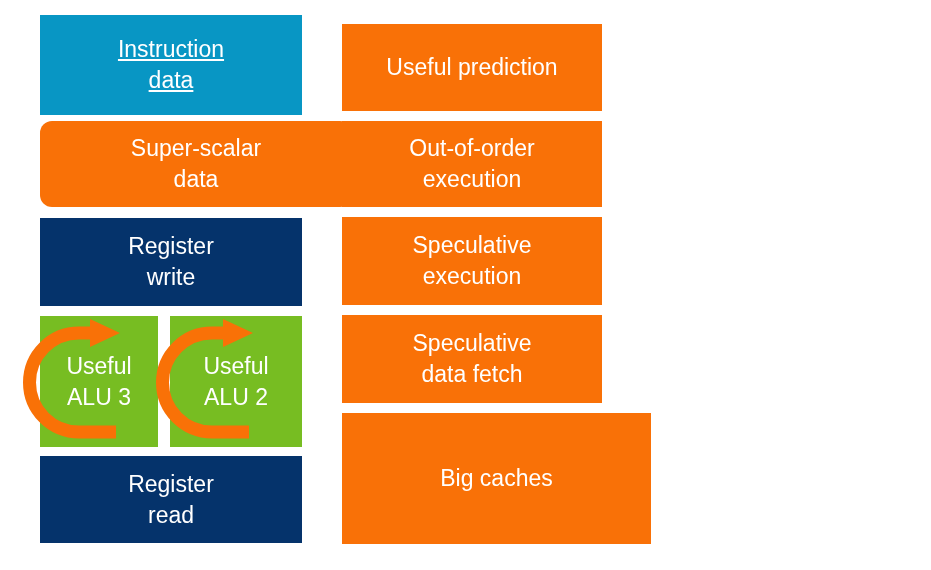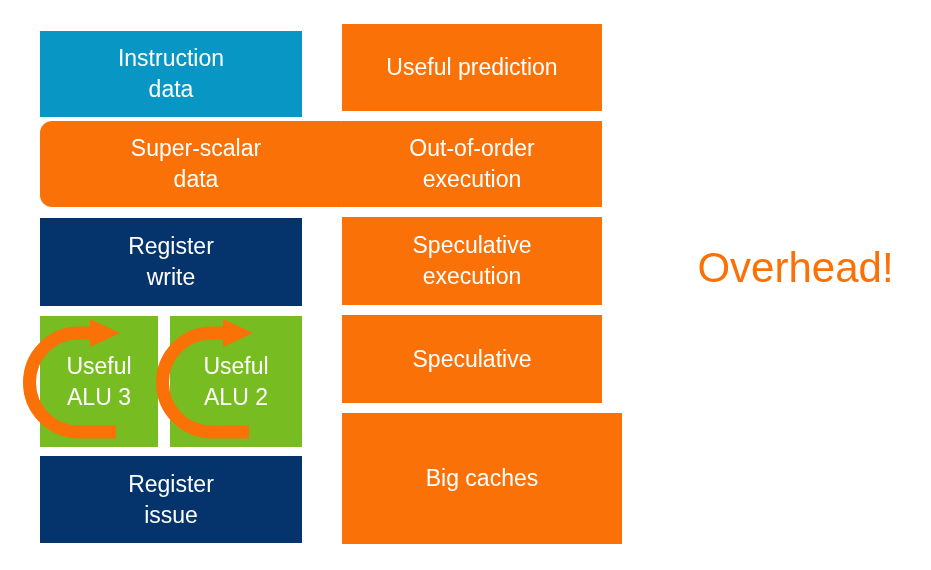--- a/index.html
+++ b/index.html
@@ -25,32 +25,32 @@
     color: #ffffff;
     font-size: 23px;
     line-height: 31px;
   }
   .box .line {
     position: relative;
     z-index: 1;
     white-space: nowrap;
   }
   
-  .b-if   { left: 40px;  top: 31px;  width: 262px; height: 86px; }
+  .b-if   { left: 40px;  top: 15px;  width: 262px; height: 100px; text-decoration: underline; }
   .b-ssi  { left: 40px;  top: 121px; width: 312px; height: 86px; border-radius: 12px; }
   .b-rr   { left: 40px;  top: 218px; width: 262px; height: 88px; }
   .b-alu1 { left: 40px;  top: 316px; width: 118px; height: 131px; }
   .b-alu2 { left: 170px; top: 316px; width: 132px; height: 131px; }
   .b-rw   { left: 40px;  top: 456px; width: 262px; height: 87px; }
   
   .b-bp   { left: 342px; top: 24px;  width: 260px; height: 87px; }
   .b-ooo  { left: 342px; top: 121px; width: 260px; height: 86px; }
   .b-se   { left: 342px; top: 217px; width: 260px; height: 88px; }
   .b-sdf  { left: 342px; top: 315px; width: 260px; height: 88px; }
-  .b-bc   { left: 342px; top: 413px; width: 280px; height: 131px; }
+  .b-bc   { left: 342px; top: 413px; width: 309px; height: 131px; }
 
   .loop-arrow {
     position: absolute;
     left: 0;
     top: 0;
     overflow: visible;
     pointer-events: none;
   }
   .b-alu2 .loop-arrow { left: 3px; }
   .loop-arrow path    { stroke: #F97107; stroke-width: 13; fill: none; }
@@ -100,40 +100,40 @@
     <svg class="loop-arrow" width="118" height="131" viewBox="0 0 118 131">
       <path d="M 76 116 H 39 A 49.5 49.5 0 0 1 39 17 H 52"></path>
       <polygon points="50,3 50,31 80,17"></polygon>
     </svg>
     <span class="line">Useful</span>
     <span class="line">ALU 2</span>
   </div>
 
   <div class="box b-rw" style="background-color: rgb(5, 51, 107);">
     <span class="line">Register</span>
-    <span class="line">issue</span>
+    <span class="line">read</span>
   </div>
 
   <div class="box b-bp" style="background-color: rgb(249, 113, 7);">
     <span class="line">Useful prediction</span>
   </div>
 
   <div class="box b-ooo" style="background-color: rgb(249, 113, 7);">
     <span class="line">Out-of-order</span>
     <span class="line">execution</span>
   </div>
 
   <div class="box b-se" style="background-color: rgb(249, 113, 7);">
     <span class="line">Speculative</span>
     <span class="line">execution</span>
   </div>
 
   <div class="box b-sdf" style="background-color: rgb(249, 113, 7);">
     <span class="line">Speculative</span>
+    <span class="line">data fetch</span>
   </div>
 
   <div class="box b-bc" style="background-color: rgb(249, 113, 7);">
     <span class="line">Big caches</span>
   </div>
 
-  <div class="overhead" style="color: rgb(249, 113, 7);">Overhead!</div>
 
 </div>
 
 </body></html>

